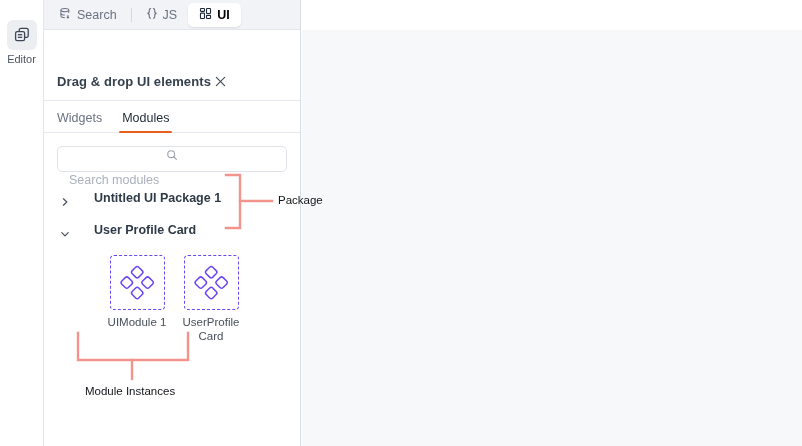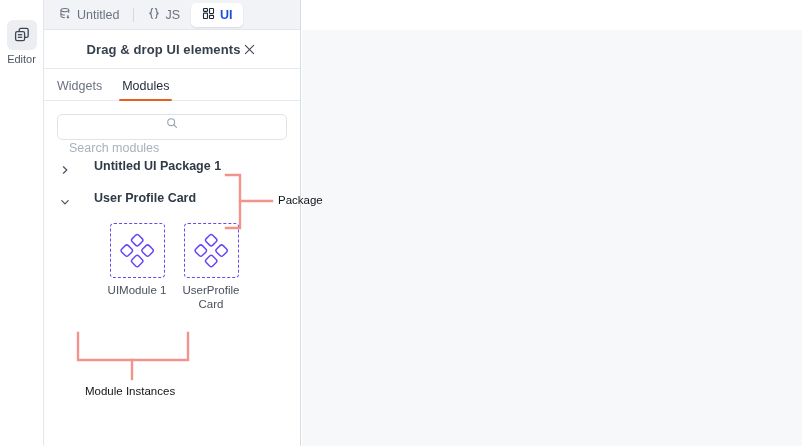--- a/index.html
+++ b/index.html
@@ -88,38 +88,39 @@
     gap: 5px;
     padding: 0 11px;
     border-radius: 5px;
     font-size: 12.5px;
     color: #6b7280;
     cursor: pointer;
     white-space: nowrap;
   }
   .ttab.active {
     background: #ffffff;
-    color: #1d4ed8;
+    color: #000000;
     font-weight: bold;
     box-shadow: 0 1px 2px rgba(16,24,40,.10);
   }
   .ttab-sep {
     width: 1px; height: 14px;
     background: #d4d9e0;
     margin: 0 3px;
   }
 
   
   .panel-header {
     height: 39px;
     display: flex;
     align-items: center;
-    justify-content: center;
+    justify-content: flex-start;
     padding: 0 12px 0 13px;
     border-bottom: 1px solid #e6eaf0;
+    margin-top: 32px;
   }
   .panel-title {
     font-size: 13px;
     font-weight: bold;
     color: #35404d;
     letter-spacing: .1px;
   }
   .close-btn {
     width: 18px; height: 18px;
     display: flex; align-items: center; justify-content: center;
@@ -266,21 +267,21 @@
       <div class="ttab">
         <span>
           <svg width="13" height="13" viewBox="0 0 14 14" fill="none" stroke="#6b7280" stroke-width="1.1">
             <ellipse cx="6.3" cy="3.3" rx="4.2" ry="1.7"></ellipse>
             <path d="M2.1 3.3v3.6c0 .94 1.88 1.7 4.2 1.7"></path>
             <path d="M10.5 3.3v3.1"></path>
             <path d="M2.1 6.9v2.9c0 .94 1.88 1.7 4.2 1.7"></path>
             <path d="M9.6 8.6v3.2M8.4 10.7l1.2 1.2 1.2-1.2"></path>
           </svg>
         </span>
-        <span>Untitled</span>
+        <span>Search</span>
       </div>
       <div class="ttab-sep"></div>
       <div class="ttab">
         <span>
           <svg width="12" height="13" viewBox="0 0 12 13" fill="none" stroke="#6b7280" stroke-width="1.1" stroke-linecap="round">
             <path d="M4.6 1.6C3.2 1.6 3.3 3 3.3 4.1c0 1.1-.5 2.3-1.9 2.3 1.4 0 1.9 1.2 1.9 2.3 0 1.1-.1 2.5 1.3 2.5"></path>
             <path d="M7.4 1.6c1.4 0 1.3 1.4 1.3 2.5 0 1.1.5 2.3 1.9 2.3-1.4 0-1.9 1.2-1.9 2.3 0 1.1.1 2.5-1.3 2.5"></path>
           </svg>
         </span>
         <span>JS</span>

